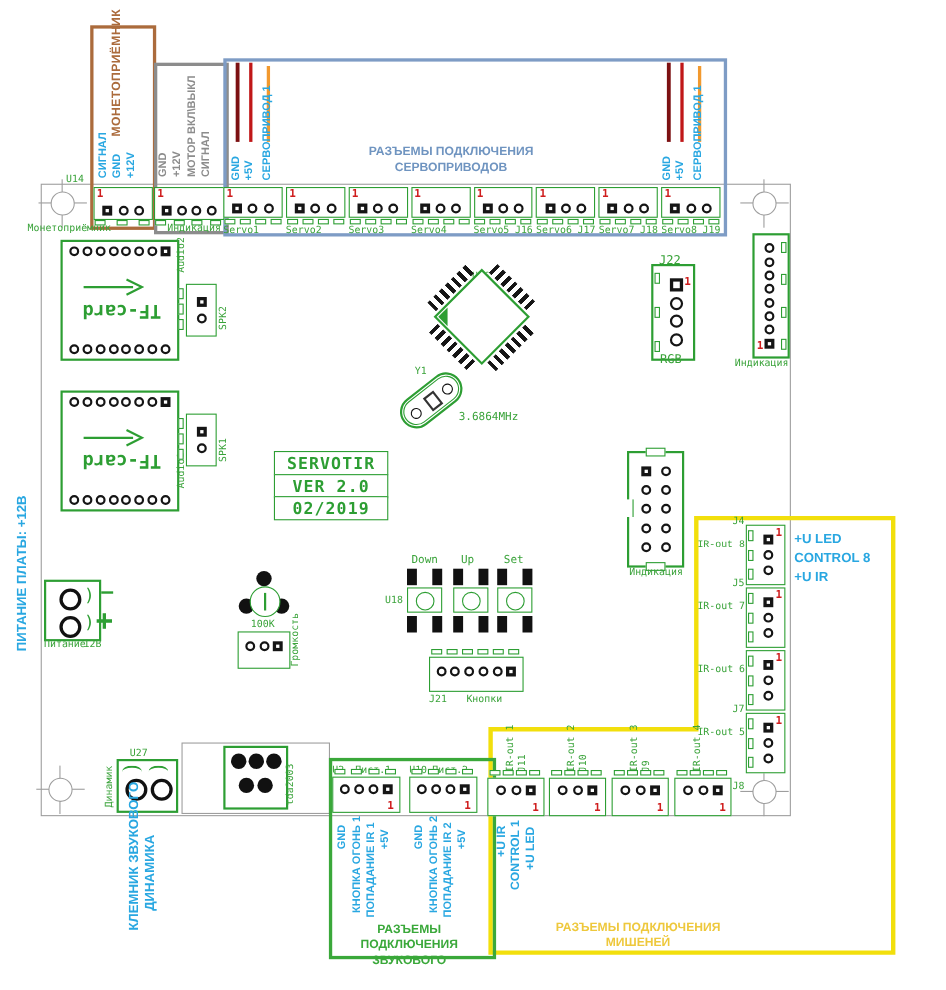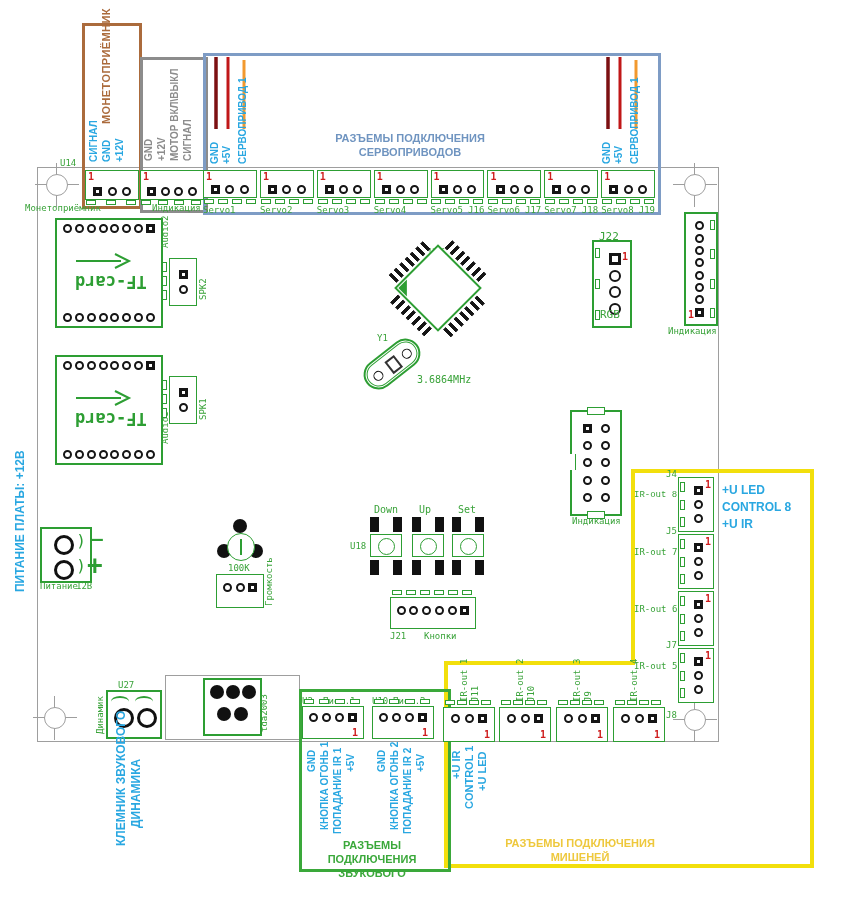--- a/index.html
+++ b/index.html
@@ -397,21 +397,21 @@
         <span class="pad"></span>
       </div>
     <div class="pins-v" style="position:absolute;top:6px;bottom:6px;left:10px;right:4px;">
         <span class="pin sq"></span>
         <span class="pin"></span>
         <span class="pin"></span>
         <span class="pin"></span>
       </div>
     <span class="one" style="right:2px;top:10px;">1</span>
   </div>
-  <span class="hg" style="left:600px;top:308px;font-size:11px;">RGB</span>
+  <span class="hg" style="left:600px;top:320px;font-size:11px;">RGB</span>
 
   <div class="box2" style="left:684px;top:212px;width:30px;height:110px;">
     <div class="pads-v" style="right:1px;top:6px;bottom:6px;">
         <span class="pad"></span>
         <span class="pad"></span>
         <span class="pad"></span>
         <span class="pad"></span>
       </div>
     <div class="pins-v" style="position:absolute;top:4px;bottom:4px;left:4px;right:8px;">
         <span class="pin"></span>
@@ -439,20 +439,25 @@
         <span class="pin"></span>
         <span class="pin"></span>
         <span class="pin"></span>
         <span class="pin"></span>
         <span class="pin"></span>
         <span class="pin"></span>
       </div>
   </div>
   <span class="hg" style="left:572px;top:516px;width:48px;text-align:center;">Индикация</span>
 
+  <div class="abs" style="left:249px;top:410px;width:104px;">
+    <div class="titlecell">SERVOTIR</div>
+    <div class="titlecell" style="margin-top:-1.5px;">VER 2.0</div>
+    <div class="titlecell" style="margin-top:-1.5px;">02/2019</div>
+  </div>
 
   <span class="hg" style="left:374px;top:504px;font-size:10px;">Down</span>
   <span class="hg" style="left:419px;top:504px;font-size:10px;">Up</span>
   <span class="hg" style="left:458px;top:504px;font-size:10px;">Set</span>
   <span class="hg" style="left:350px;top:541px;">U18</span>
   <div class="abs" style="left:370px;top:517px;width:32px;height:58px;">
     <div class="btnpad" style="left:0;top:0;"></div>
       <div class="btnpad" style="right:0;top:0;"></div>
     <div class="btnpad" style="left:0;bottom:0;"></div>
       <div class="btnpad" style="right:0;bottom:0;"></div>

